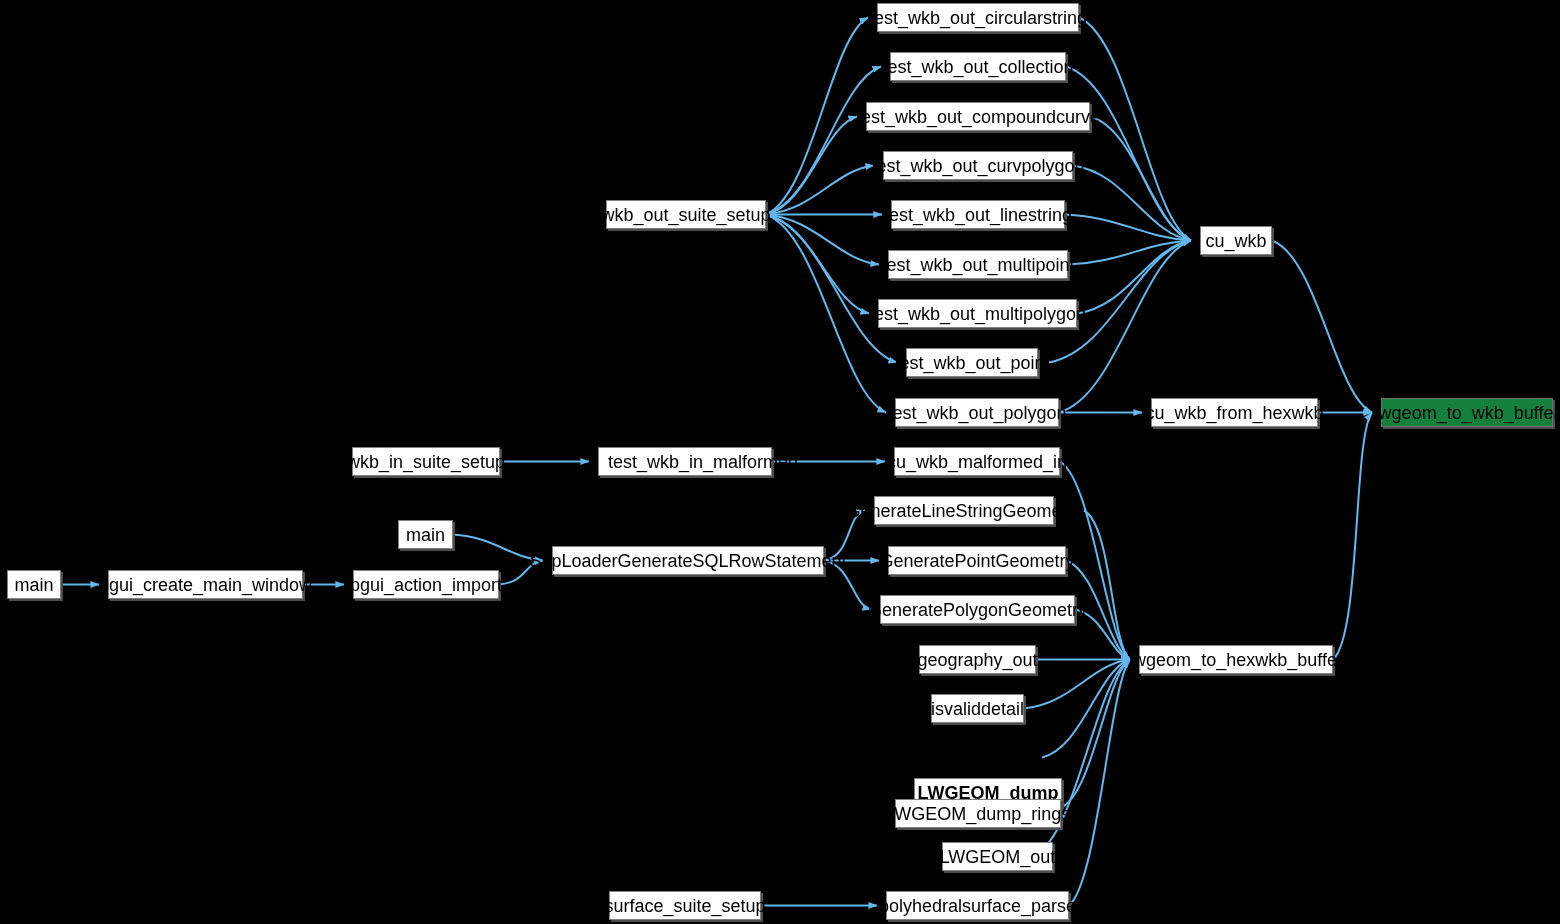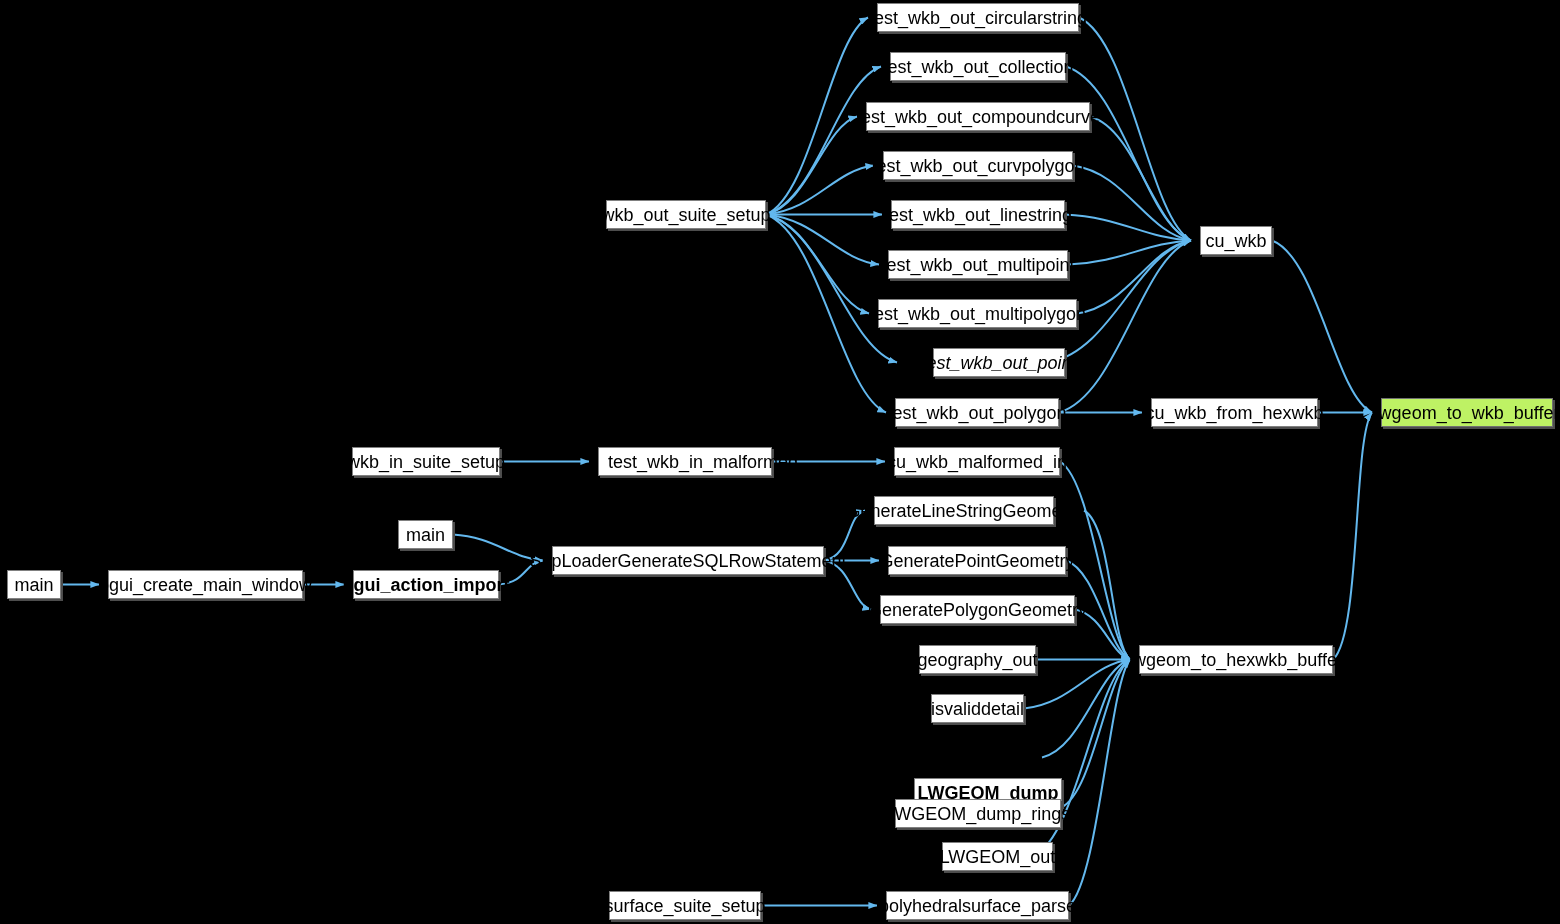--- a/index.html
+++ b/index.html
@@ -33,21 +33,21 @@
     font-size: 18px;
     line-height: 1;
     display: flex;
     align-items: center;
     justify-content: center;
     white-space: nowrap;
     height: 29px;
     letter-spacing: 0px;
   }
   .node.highlight {
-    background: #bef264;
+    background: #15803d;
     border: 1px solid #707070;
   }
   .node-label {
     display: block;
     padding: 0 7px;
   }
 </style>
 </head>
 <body>
 
@@ -124,21 +124,21 @@
       </div>
       <div class="node" style="left: 1200px; top: 226px; width: 72px;">
         <span class="node-label">cu_wkb</span>
       </div>
       <div class="node" style="left: 888px; top: 250px; width: 180px; text-align: center;">
         <span class="node-label">test_wkb_out_multipoint</span>
       </div>
       <div class="node" style="left: 878px; top: 299px; width: 199px;">
         <span class="node-label">test_wkb_out_multipolygon</span>
       </div>
-      <div class="node" style="left: 933px; top: 348px; width: 132px; font-style: italic;">
+      <div class="node" style="left: 906px; top: 348px; width: 132px;">
         <span class="node-label">test_wkb_out_point</span>
       </div>
       <div class="node" style="left: 895px; top: 398px; width: 164px;">
         <span class="node-label">test_wkb_out_polygon</span>
       </div>
       <div class="node" style="left: 1151px; top: 398px; width: 167px;">
         <span class="node-label">cu_wkb_from_hexwkb</span>
       </div>
       <div class="node highlight" style="left: 1381px; top: 398px; width: 172px;">
         <span class="node-label">lwgeom_to_wkb_buffer</span>
@@ -163,21 +163,21 @@
       </div>
       <div class="node" style="left: 888px; top: 546px; width: 178px;">
         <span class="node-label">GeneratePointGeometry</span>
       </div>
       <div class="node" style="left: 7px; top: 570px; width: 54px;">
         <span class="node-label">main</span>
       </div>
       <div class="node" style="left: 108px; top: 570px; width: 195px;">
         <span class="node-label">pgui_create_main_window</span>
       </div>
-      <div class="node" style="left: 353px; top: 570px; width: 146px; font-weight: bold;">
+      <div class="node" style="left: 353px; top: 570px; width: 146px;">
         <span class="node-label">pgui_action_import</span>
       </div>
       <div class="node" style="left: 880px; top: 595px; width: 195px;">
         <span class="node-label">GeneratePolygonGeometry</span>
       </div>
       <div class="node" style="left: 919px; top: 645px; width: 117px;">
         <span class="node-label">geography_out</span>
       </div>
       <div class="node" style="left: 1139px; top: 645px; width: 194px;">
         <span class="node-label">lwgeom_to_hexwkb_buffer</span>

